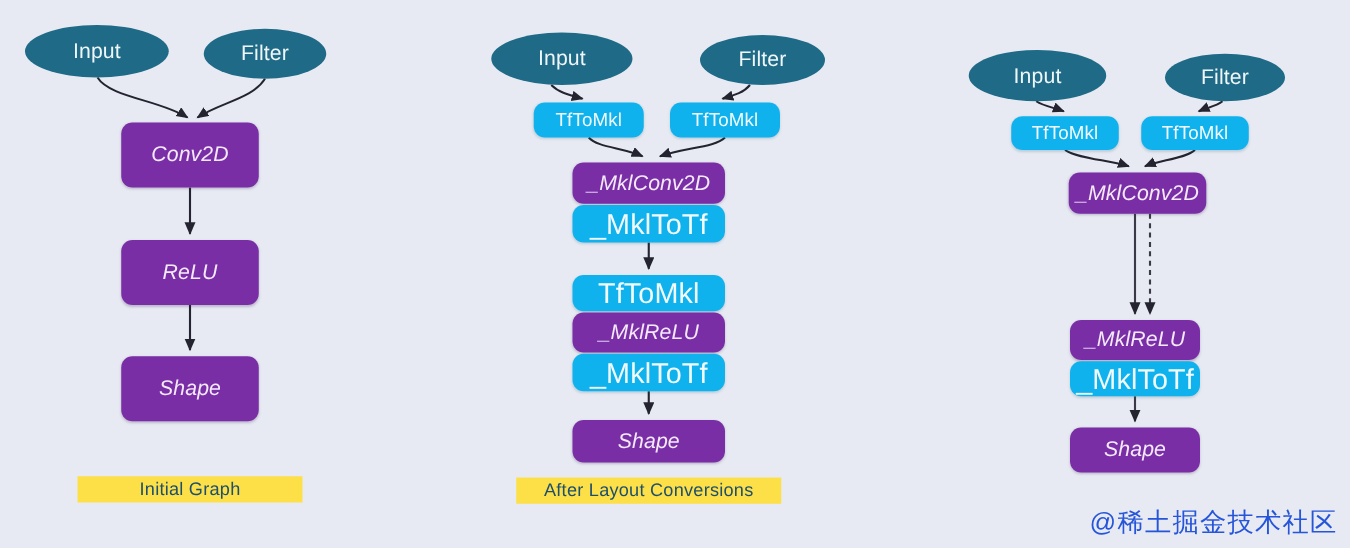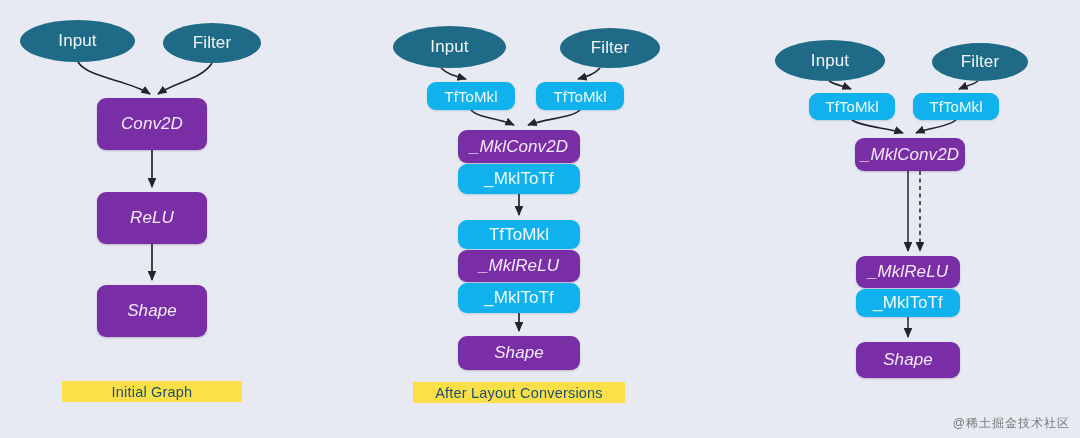--- a/index.html
+++ b/index.html
@@ -48,21 +48,21 @@
     background: #7a2ea6;
     border-radius: 9px;
     font-size: 17px;
     color: #f3e9fb;
     box-shadow: 0 1px 2px rgba(60,30,90,0.25);
     font-style: italic;
   }
   .node.cyan {
     background: #10b2ee;
     border-radius: 9px;
-    font-size: 17px;
+    font-size: 23px;
     color: #f2fbff;
     box-shadow: 0 1px 2px rgba(20,90,130,0.2);
   }
   .node.small {
     font-size: 15px;
   }
   .caption {
     position: absolute;
     background: #fde047;
     color: #1d4f6e;
@@ -71,22 +71,22 @@
     align-items: center;
     justify-content: center;
     box-sizing: border-box;
     height: 21px;
     letter-spacing: 0.2px;
   }
   .watermark {
     position: absolute;
     right: 10px;
     bottom: 6px;
-    color: #737373;
-    font-size: 12px;
+    color: #1d4ed8;
+    font-size: 21px;
     letter-spacing: 1px;
     opacity: 0.95;
     user-select: none;
   }
 </style>
 </head>
 <body>
 
 <div id="stage">
   <svg id="edges" viewBox="0 0 1080 438">

